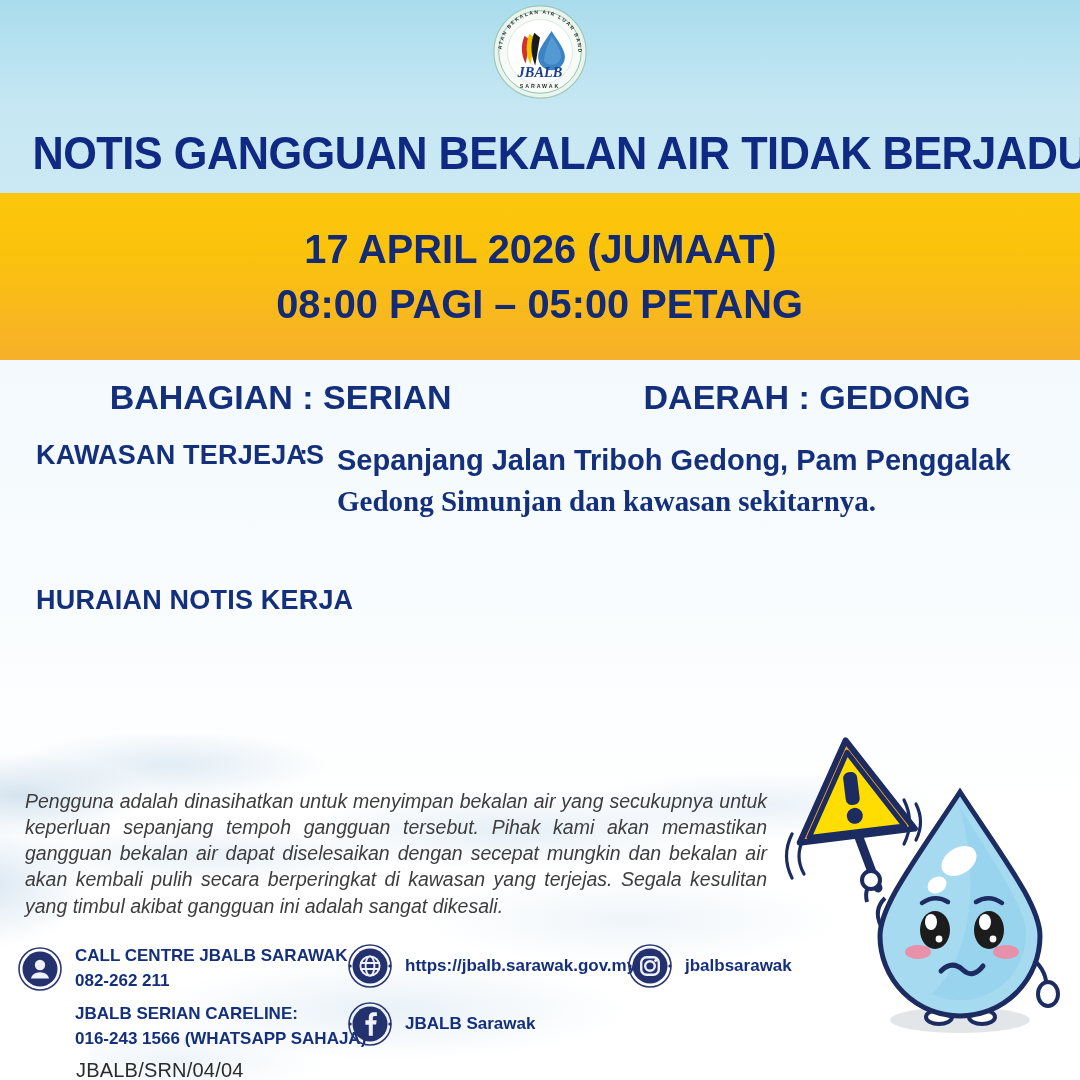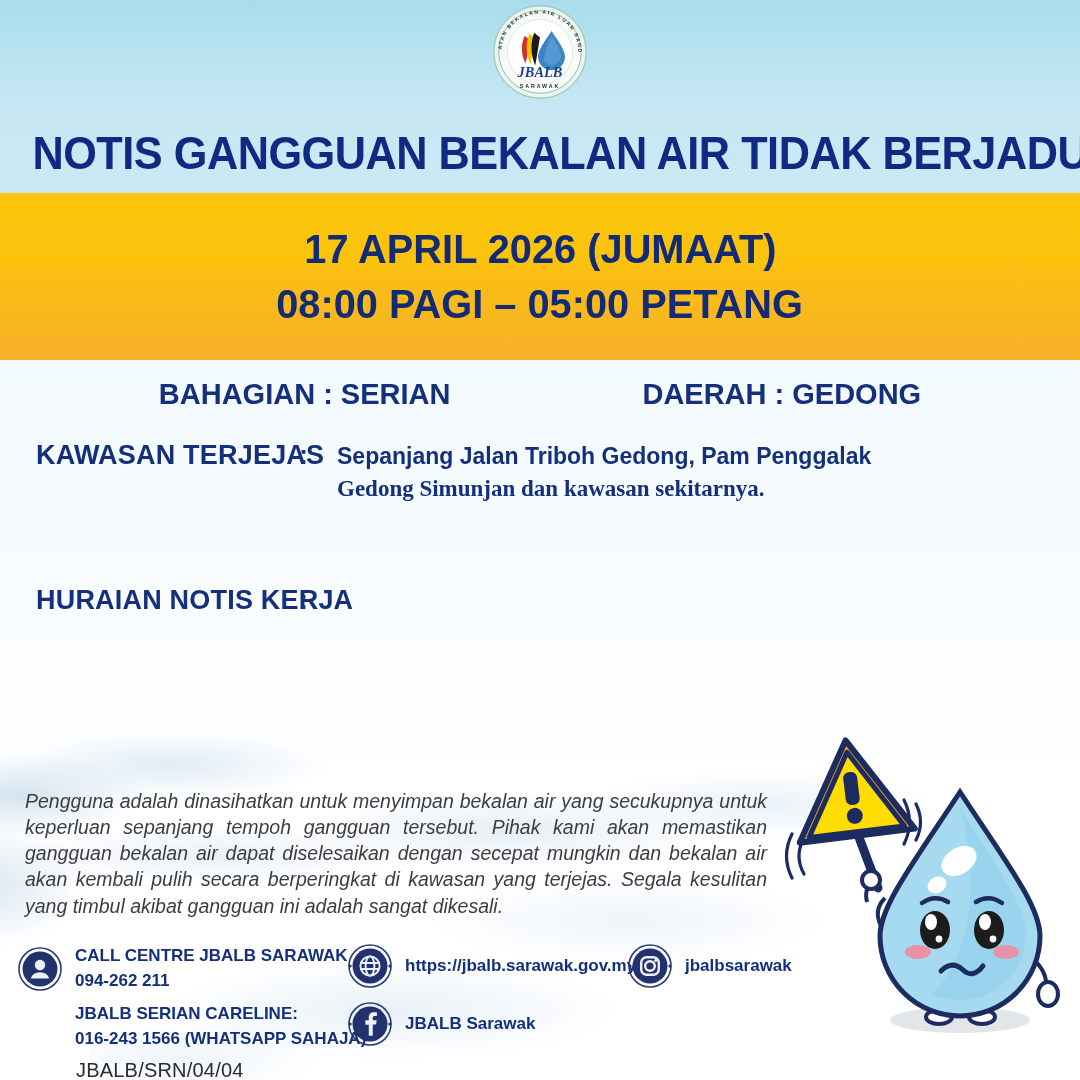--- a/index.html
+++ b/index.html
@@ -71,37 +71,37 @@
     position:absolute;left:90px;top:580px;width:700px;height:180px;
     background:
       radial-gradient(ellipse 330px 70px at 300px 70px, rgba(200,221,236,.40), rgba(200,221,236,0) 72%),
       radial-gradient(ellipse 200px 50px at 90px 120px, rgba(206,225,238,.35), rgba(206,225,238,0) 74%);
     pointer-events:none;
   }
 
   .region-row{
     position:absolute;left:0;top:18px;width:1080px;
     display:flex;justify-content:center;align-items:baseline;
-    color:#14307d;font-size:29px;font-weight:bold;
+    color:#14307d;font-size:34px;font-weight:bold;
   }
   .region-row .r1{ margin-right:192px; }
 
   .info-row{
     position:absolute;display:flex;align-items:flex-start;
     color:#14307d;
   }
   .info-label{
     font-size:27px;font-weight:bold;white-space:nowrap;
     letter-spacing:0.2px;
   }
   .info-colon{
     font-size:27px;font-weight:bold;
   }
   .info-value{
-    font-size:23px;font-weight:bold;line-height:1.42;
+    font-size:29px;font-weight:bold;line-height:1.42;
     text-align:justify;text-justify:inter-word;
   }
   .info-value .last-line{ display:block;font-family:Liberation Serif, serif; }
 
   #row-kawasan{ left:36px;top:80px;width:1010px; }
   #row-kawasan .info-label{ width:263px; }
   #row-kawasan .info-colon{ width:38px; }
   #row-kawasan .info-value{ width:auto;flex:1; }
 
   #row-huraian{ left:36px;top:225px;width:1015px; }
@@ -304,21 +304,21 @@
       <span class="ci-icon">
         <svg viewBox="0 0 44 44" width="44" height="44">
           <circle cx="22" cy="22" r="21" fill="none" stroke="#2b3a74" stroke-width="1.6"></circle>
           <circle cx="22" cy="22" r="17.5" fill="#23316e"></circle>
           <circle cx="22" cy="18" r="5.2" fill="#eef2f8"></circle>
           <path d="M12.8 31.5 a9.6 8.6 0 0 1 18.4 0 Z" fill="#eef2f8"></path>
         </svg>
       </span>
       <span class="ci-txt">
         <span>CALL CENTRE JBALB SARAWAK</span>
-        <span class="l2">094-262 211</span>
+        <span class="l2">082-262 211</span>
       </span>
     </div>
 
     <div class="ci" id="ci-careline">
       <span class="ci-icon"></span>
       <span class="ci-txt">
         <span>JBALB SERIAN CARELINE:</span>
         <span class="l2">016-243 1566 (WHATSAPP SAHAJA)</span>
       </span>
     </div>

